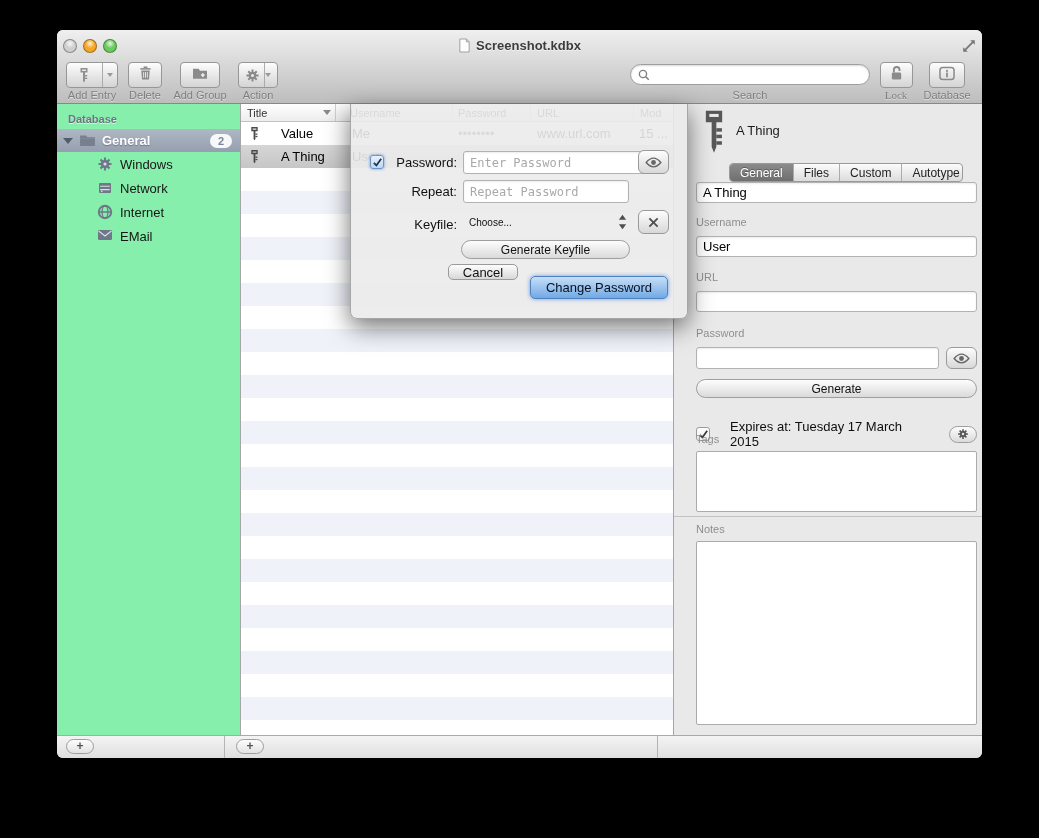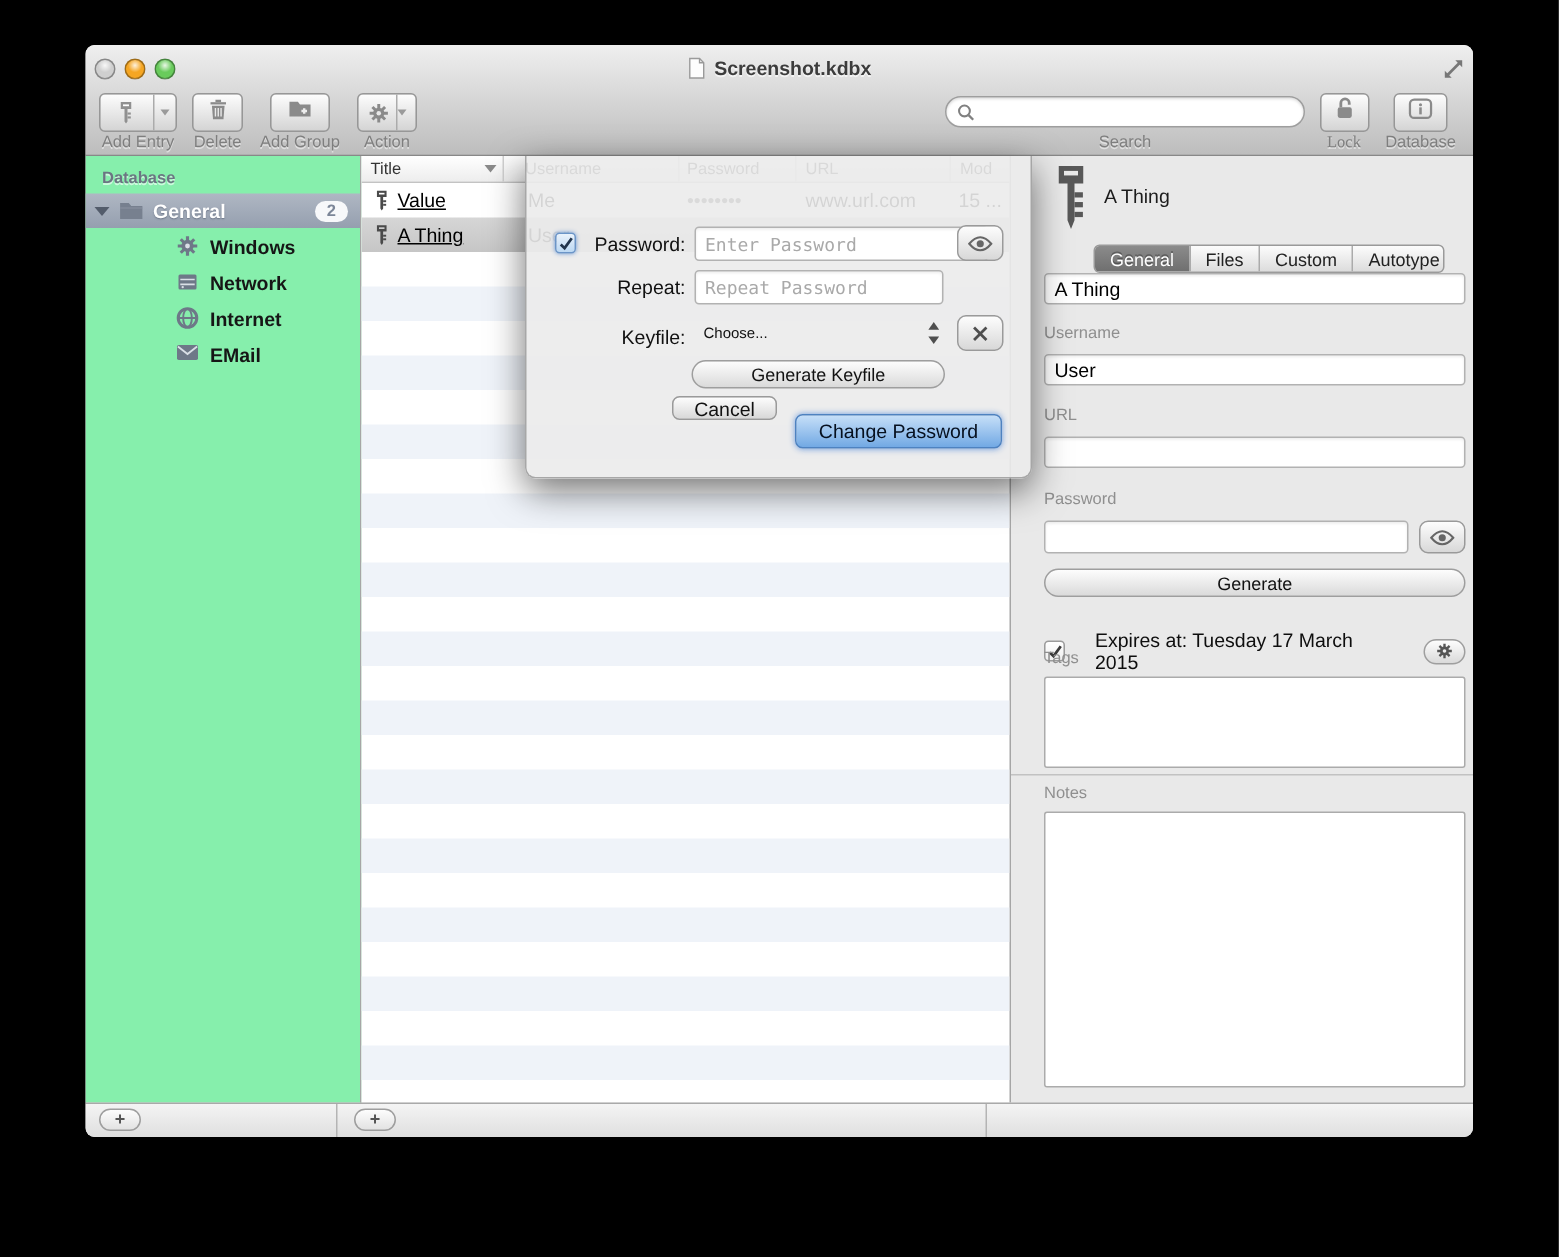--- a/index.html
+++ b/index.html
@@ -31,34 +31,34 @@
   .sidebar{width:184px;height:100%;background:#86efac;border-right:1px solid #A6A6A6;box-sizing:border-box;position:relative;}
   .listpane{width:433px;height:100%;background:#FFF;border-right:1px solid #A6A6A6;box-sizing:border-box;position:relative;overflow:hidden;}
   .inspector{flex:1;height:100%;background:#E9E9E9;position:relative;overflow:hidden;}
   
   .sb-header{padding:9px 0 4px 11px;font-size:11px;font-weight:bold;color:#6B7582;text-shadow:0 1px 0 rgba(255,255,255,.6);}
   .sb-root{height:23px;display:flex;align-items:center;color:#FFF;font-size:13px;font-weight:bold;
     background:linear-gradient(#AFB7C3,#959FAF);text-shadow:0 1px 1px rgba(60,70,90,.5);position:relative;}
   .disclosure{width:0;height:0;border-left:5px solid transparent;border-right:5px solid transparent;border-top:6px solid #535C6B;margin:0 6px 0 6px;}
   .badge{position:absolute;right:8px;background:#F7F8FA;color:#7C8698;font-size:11px;font-weight:bold;border-radius:9px;
     padding:1px 8px;text-shadow:none;}
-  .sb-item{height:24px;display:flex;align-items:center;font-size:13px;color:#161616;padding-left:60px;font-weight:bold;}
+  .sb-item{height:24px;display:flex;align-items:center;font-size:13px;color:#161616;padding-left:40px;}
   .sb-item .ic{width:17px;height:17px;margin-right:6px;color:#6E7888;display:inline-flex;}
   
   .list-header{height:17px;background:linear-gradient(#FFF,#EDEDED);border-bottom:1px solid #C3C3C3;display:grid;
     grid-template-columns:95px 117px 78px 103px 1fr;font-size:11px;color:#333;}
   .list-header .hc{display:flex;align-items:center;padding-left:6px;border-right:1px solid #CFCFCF;position:relative;box-sizing:border-box;}
   .list-header .hc:last-child{border-right:none;}
   .sort-dn{width:0;height:0;border-left:4px solid transparent;border-right:4px solid transparent;border-top:5px solid #8A8A8A;
     position:absolute;right:4px;}
   .list-body .row{height:23px;display:grid;grid-template-columns:95px 117px 78px 103px 1fr;font-size:13px;color:#000;align-items:center;}
   .list-body .row.alt{background:#EFF3F9;}
   .list-body .row.selected{background:linear-gradient(#D6D6D6,#C6C6C6);}
   .cell{overflow:hidden;white-space:nowrap;}
-  .c-title{padding-left:8px;display:flex;align-items:flex-end;gap:5px;text-decoration:underline;}
+  .c-title{padding-left:8px;display:flex;align-items:flex-end;gap:21px;}
   .c-user{padding-left:16px;} .c-pass{padding-left:5px;color:#444;} .c-url{padding-left:6px;} .c-mod{padding-left:5px;}
   .keyglyph{color:#4A4A4A;flex:0 0 auto;display:inline-flex;}
   
   .insp-abs{position:absolute;box-sizing:border-box;}
   .insp-label{font-size:11px;color:#8F8F8F;}
   .tfield{border:1px solid #B2B2B2;border-radius:3px;background:#FFF;font-size:13px;color:#000;padding:2px 6px;
     box-shadow:inset 0 1px 2px rgba(0,0,0,.08);font-family:"Liberation Sans",sans-serif;outline:none;box-sizing:border-box;}
   .tabs{display:flex;height:19px;border:1px solid #9A9A9A;border-radius:4px;overflow:hidden;background:linear-gradient(#FCFCFC,#DCDCDC);font-size:12px;}
   .tab{display:flex;align-items:center;justify-content:center;padding:0 10px;color:#222;border-right:1px solid #ABABAB;flex:1;white-space:nowrap;}
   .tab:last-child{border-right:none;}

